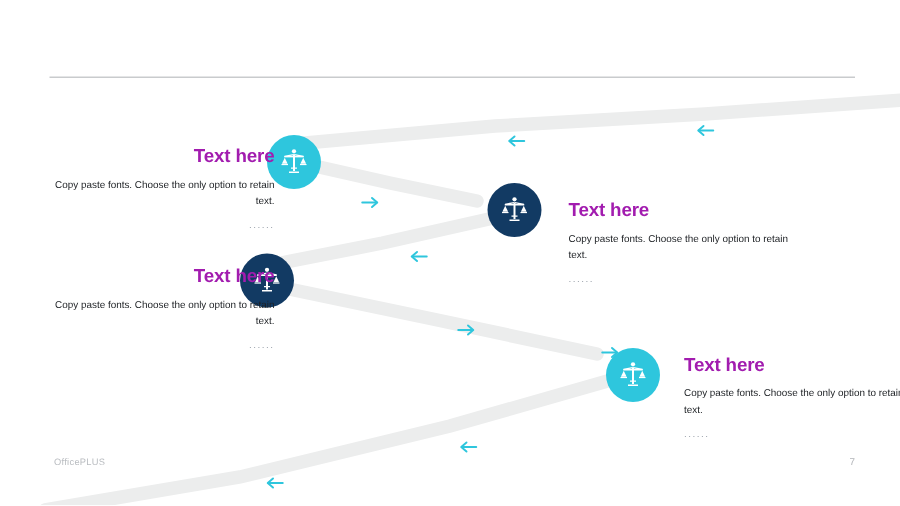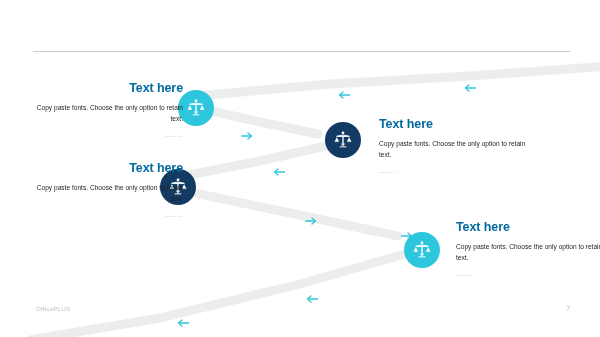--- a/index.html
+++ b/index.html
@@ -53,23 +53,23 @@
   .block {
     position: absolute;
     width: 150px;
   }
   .block.left  { text-align: right; }
   .block.right { text-align: left; }
 
   .block .title {
     font-size: 12.5px;
     font-weight: bold;
-    color: #0369a1;
+    color: #a21caf;
     letter-spacing: -0.1px;
-    margin: 0 0 6px 0;
+    margin: 16px 0 6px 0;
     line-height: 1.1;
   }
   .block .body {
     font-size: 6.6px;
     color: #1d2024;
     line-height: 1.75;
     margin: 0;
   }
   .block .dots {
     font-size: 6.6px;

